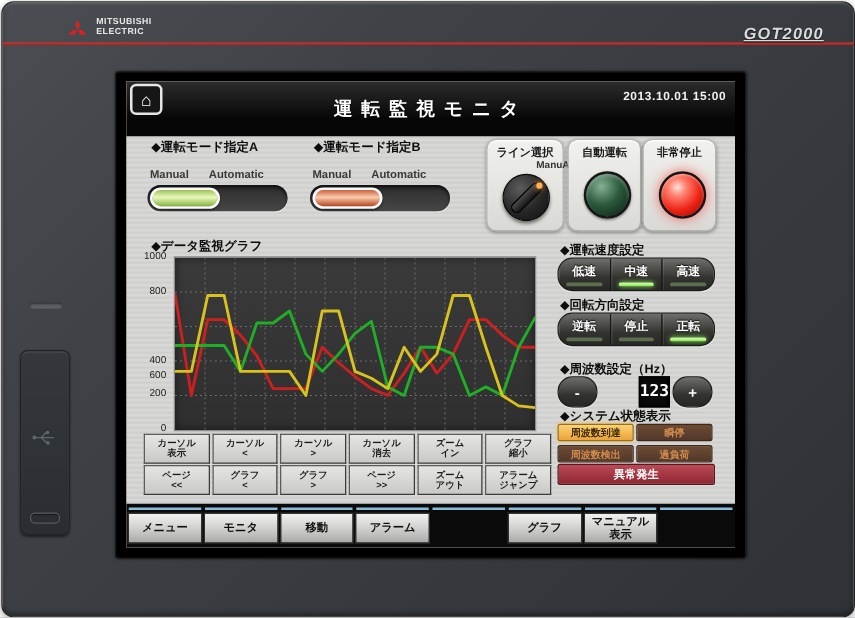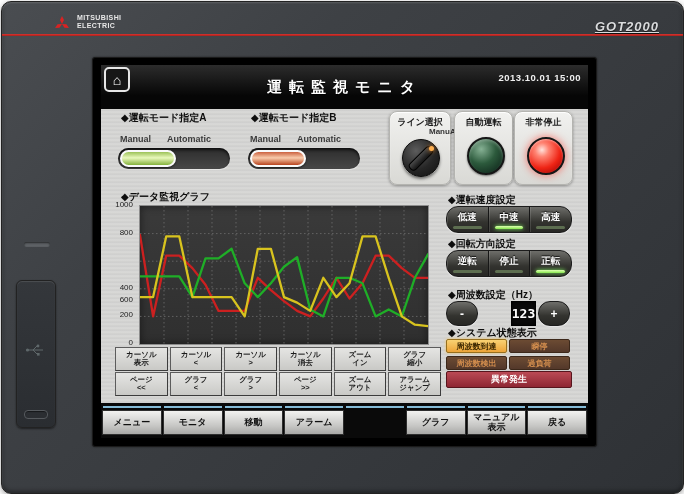--- a/index.html
+++ b/index.html
@@ -344,22 +344,19 @@
             </div>
             <div class="menu-btn">
               <div class="menu-led"></div>
               <div class="menu-face">
                 <div>マニュアル</div>
                 <div>表示</div>
               </div>
             </div>
             <div class="menu-btn">
               <div class="menu-led"></div>
-              <div class="menu-face">
-                <div>戻る</div>
-              </div>
             </div>
           </div>
 
       </div>
     </div>
   </div>
 </div>
 
 </body></html>

